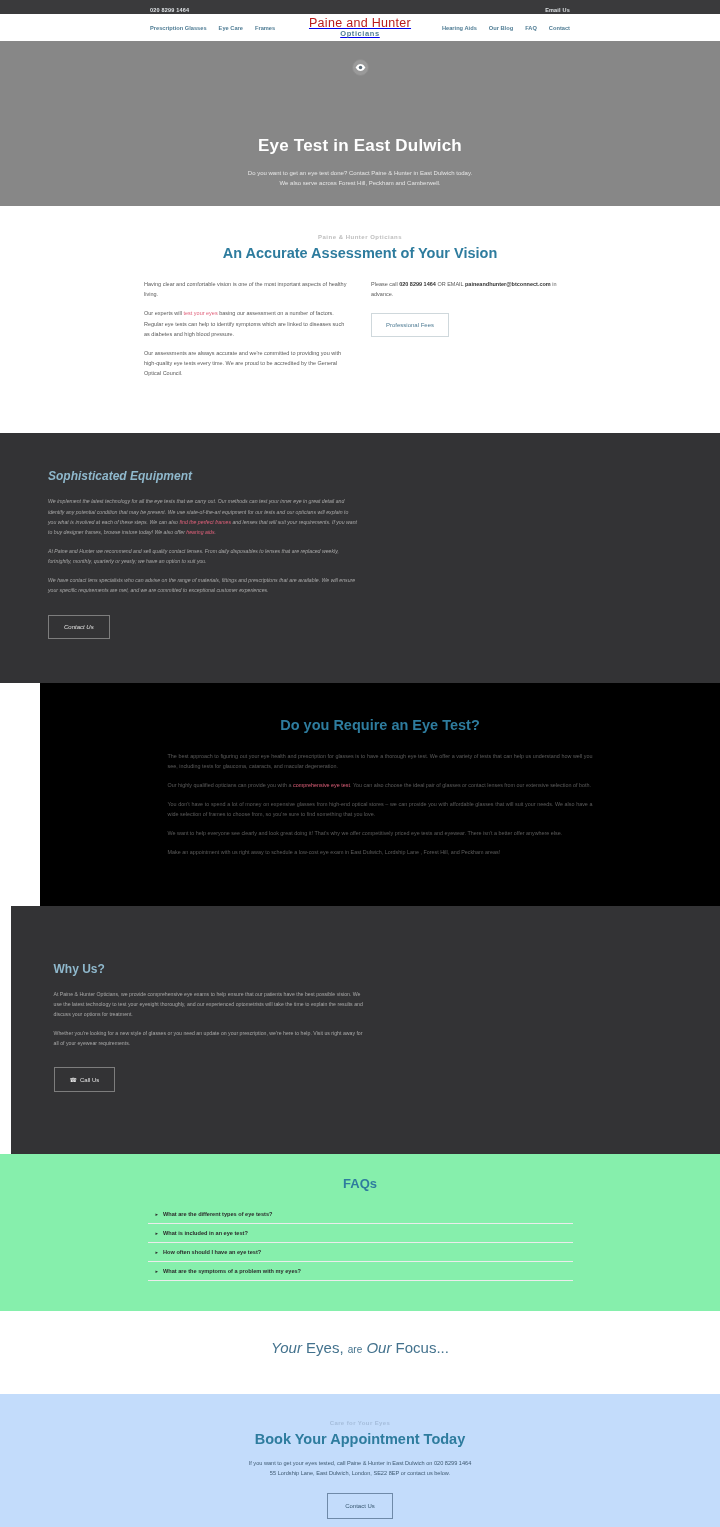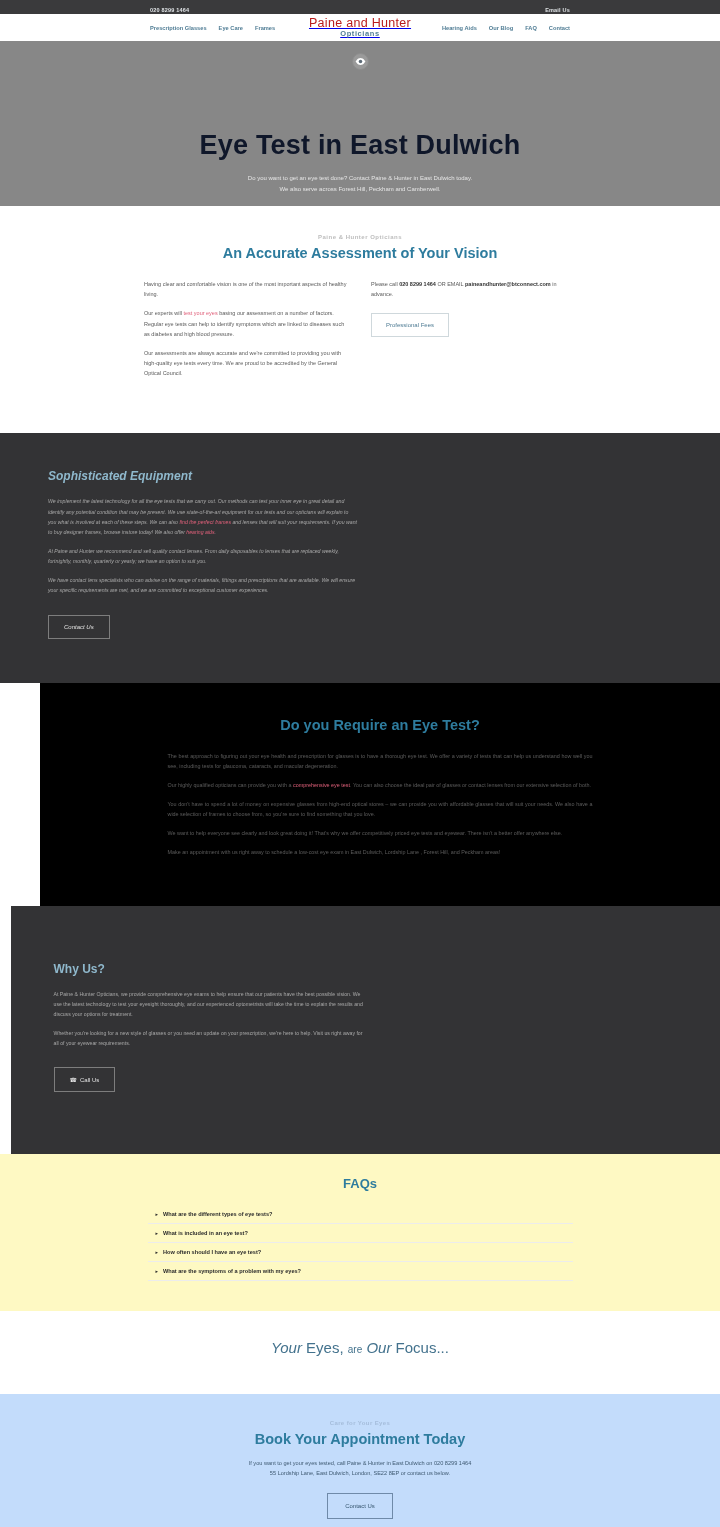--- a/index.html
+++ b/index.html
@@ -83,22 +83,22 @@
   }
   .hero-icon {
     width: 17px; height: 17px;
     border-radius: 50%;
     background: #9a9a9a;
     display: flex; align-items: center; justify-content: center;
     margin-bottom: 14px;
     border: 1px solid #8d8d8d;
   }
   .hero h1 {
-    color: #0f172a;
-    font-size: 27px;
+    color: #ffffff;
+    font-size: 17px;
     font-weight: bold;
     letter-spacing: .2px;
     margin-bottom: 12px;
     margin-top: 46px;
   }
   .hero p {
     color: #e6e6e6;
     font-size: 6px;
     line-height: 1.75;
   }
@@ -191,21 +191,21 @@
     font-size: 5.4px;
     line-height: 1.85;
     color: #5c5c5c;
     text-align: justify;
     margin-bottom: 9px;
   }
   .wrap-text p a { color: #e0607a; text-decoration: none; }
 
   
   .sec-faq {
-    background: #fef9c3;
+    background: #86efac;
     padding: 22px 0 30px;
   }
   .faq-title {
     text-align: center;
     color: #2e7c9e;
     font-size: 13px;
     font-weight: bold;
     margin-bottom: 14px;
   }
   .faq-list { width: 425px; margin: 0 auto; }

